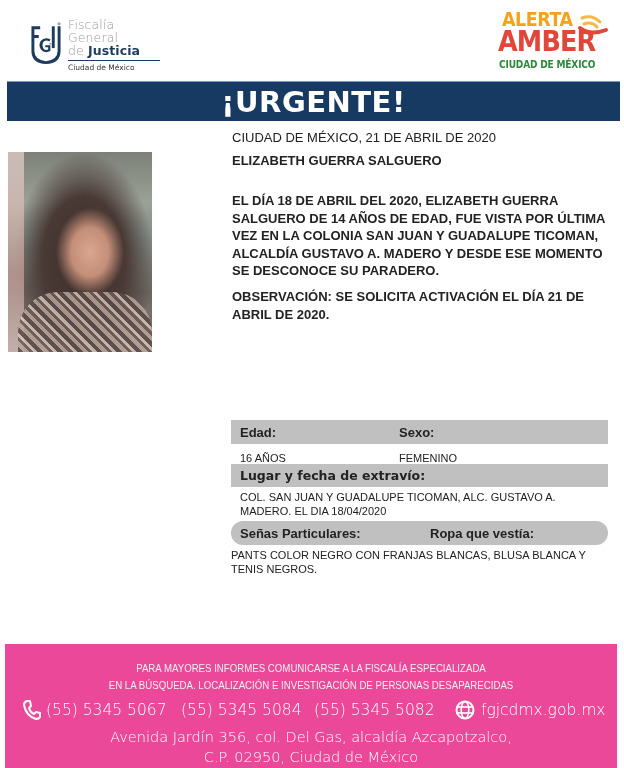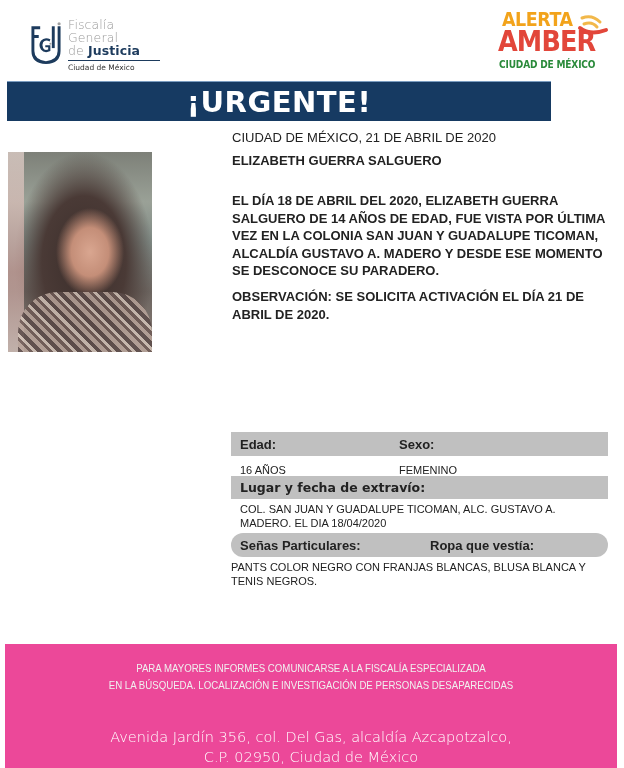--- a/index.html
+++ b/index.html
@@ -15,21 +15,21 @@
     .fgj-rule { width: 92px; height: 1px; background: #1d3b5d; margin: 3px 0 2px 0; }
     .fgj-city { font-size: 7.5px; color: #333; line-height: 9px; }
 
     .amber-logo { position: absolute; left: 498px; top: 8px; width: 112px; height: 66px; }
     .amber-alerta { position: absolute; left: 4px; top: 0px; font-family: "DejaVu Sans", sans-serif; font-weight: 900; font-size: 19px; color: #f2a31b; letter-spacing: -0.5px; transform: scaleX(0.92); transform-origin: left; }
     .amber-amber { position: absolute; left: 0px; top: 17px; font-family: "DejaVu Sans", sans-serif; font-weight: 900; font-size: 29px; color: #e2463a; letter-spacing: -1px; transform: scaleX(0.88); transform-origin: left; line-height: 32px; }
     .amber-city { position: absolute; left: 1px; top: 50px; font-family: "DejaVu Sans", sans-serif; font-weight: 900; font-size: 10.5px; color: #2a8a3a; letter-spacing: -0.2px; transform: scaleX(0.86); transform-origin: left; white-space: nowrap; }
     .amber-waves { position: absolute; left: 78px; top: 2px; width: 34px; height: 34px; }
 
     
-    .banner { position: absolute; left: 7px; top: 81px; width: 544px; height: 40px; background: #163a62; border-top: 1px solid #7a9cc0; display: flex; align-items: center; justify-content: center; }
+    .banner { position: absolute; left: 7px; top: 81px; width: 613px; height: 40px; background: #163a62; border-top: 1px solid #7a9cc0; display: flex; align-items: center; justify-content: center; }
     .banner-title { color: #ffffff; font-family: "DejaVu Sans", sans-serif; font-weight: 700; font-size: 29px; letter-spacing: 0.5px; }
 
     
     .date-line { position: absolute; left: 232px; top: 130px; font-size: 13px; color: #222; }
     .person-name { position: absolute; left: 232px; top: 153px; font-size: 13px; font-weight: 700; color: #222; }
 
     
     .photo { position: absolute; left: 8px; top: 152px; width: 144px; height: 200px; overflow: hidden;
       background:
         radial-gradient(ellipse 34px 44px at 82px 100px, #d9a690 0%, #c48e78 55%, rgba(120,80,70,0) 100%),
@@ -46,21 +46,21 @@
     .description { position: absolute; left: 232px; top: 192px; width: 376px; font-size: 13px; font-weight: 700; line-height: 17.5px; color: #222; }
     .observation { position: absolute; left: 232px; top: 288px; width: 376px; font-size: 13px; font-weight: 700; line-height: 17.5px; color: #222; }
 
     
     .info-table { position: absolute; left: 231px; top: 416px; width: 377px; }
     .row-head { background: #c0c0c0; height: 24px; display: flex; align-items: center; font-size: 13px; font-weight: 700; color: #222; }
     .row-val { font-size: 11px; color: #222; display: flex; }
     .col-a { width: 168px; padding-left: 9px; }
     .col-b { flex: 1; padding-left: 0; }
     .col-full { padding-left: 9px; }
-    .r1 { margin-top: 16px; justify-content: space-between; }
+    .r1 { margin-top: 4px; justify-content: space-between; }
     .v1 { height: 20px; align-items: flex-end; }
     .h2 { height: 23px; }
     .v2 { padding: 3px 0 2px 9px; line-height: 14px; height: 34px; display: block; }
     .h3 { height: 24px; border-radius: 12px; }
     .v3 { padding-top: 3px; line-height: 14px; }
     .v3 .col-a { width: 199px; }
     .h3 .col-a { width: 199px; }
     .lugar-head { font-family: "DejaVu Sans", sans-serif; font-size: 12.5px; }
 
     
@@ -139,17 +139,32 @@
   <div class="row-val v3">
     <div class="col-b" style="padding-right:20px;">PANTS COLOR NEGRO CON FRANJAS BLANCAS, BLUSA BLANCA Y TENIS NEGROS.</div>
   </div>
 </div>
 
 <div class="footer">
   <div class="footer-info">
     <div>PARA MAYORES INFORMES COMUNICARSE A LA FISCALÍA ESPECIALIZADA</div>
     <div>EN LA BÚSQUEDA. LOCALIZACIÓN E INVESTIGACIÓN DE PERSONAS DESAPARECIDAS</div>
   </div>
+  <div class="contact-row">
+    <svg class="phone-icon" viewBox="0 0 18 20">
+      <path d="M4 1 L7 1 L8 6 L6 8 Q7 12 11 14 L13 12 L17 13 L17 17 Q16 19 13 19 Q3 16 1 5 Q1 2 4 1 Z" fill="none" stroke="#ffffff" stroke-width="2" stroke-linejoin="round"></path>
+    </svg>
+    <span class="ph" style="left:41px;">(55) 5345 5067</span>
+    <span class="ph" style="left:176px;">(55) 5345 5084</span>
+    <span class="ph" style="left:309px;">(55) 5345 5082</span>
+    <svg class="globe-icon" viewBox="0 0 20 20">
+      <circle cx="10" cy="10" r="8.5" fill="none" stroke="#ffffff" stroke-width="2"></circle>
+      <ellipse cx="10" cy="10" rx="3.8" ry="8.5" fill="none" stroke="#ffffff" stroke-width="1.6"></ellipse>
+      <line x1="1.5" y1="7" x2="18.5" y2="7" stroke="#ffffff" stroke-width="1.6"></line>
+      <line x1="1.5" y1="13" x2="18.5" y2="13" stroke="#ffffff" stroke-width="1.6"></line>
+    </svg>
+    <span class="web">fgjcdmx.gob.mx</span>
+  </div>
   <div class="address">
     <div>Avenida Jardín 356, col. Del Gas, alcaldía Azcapotzalco,</div>
     <div>C.P. 02950, Ciudad de México</div>
   </div>
 </div>
 
 </body></html>

